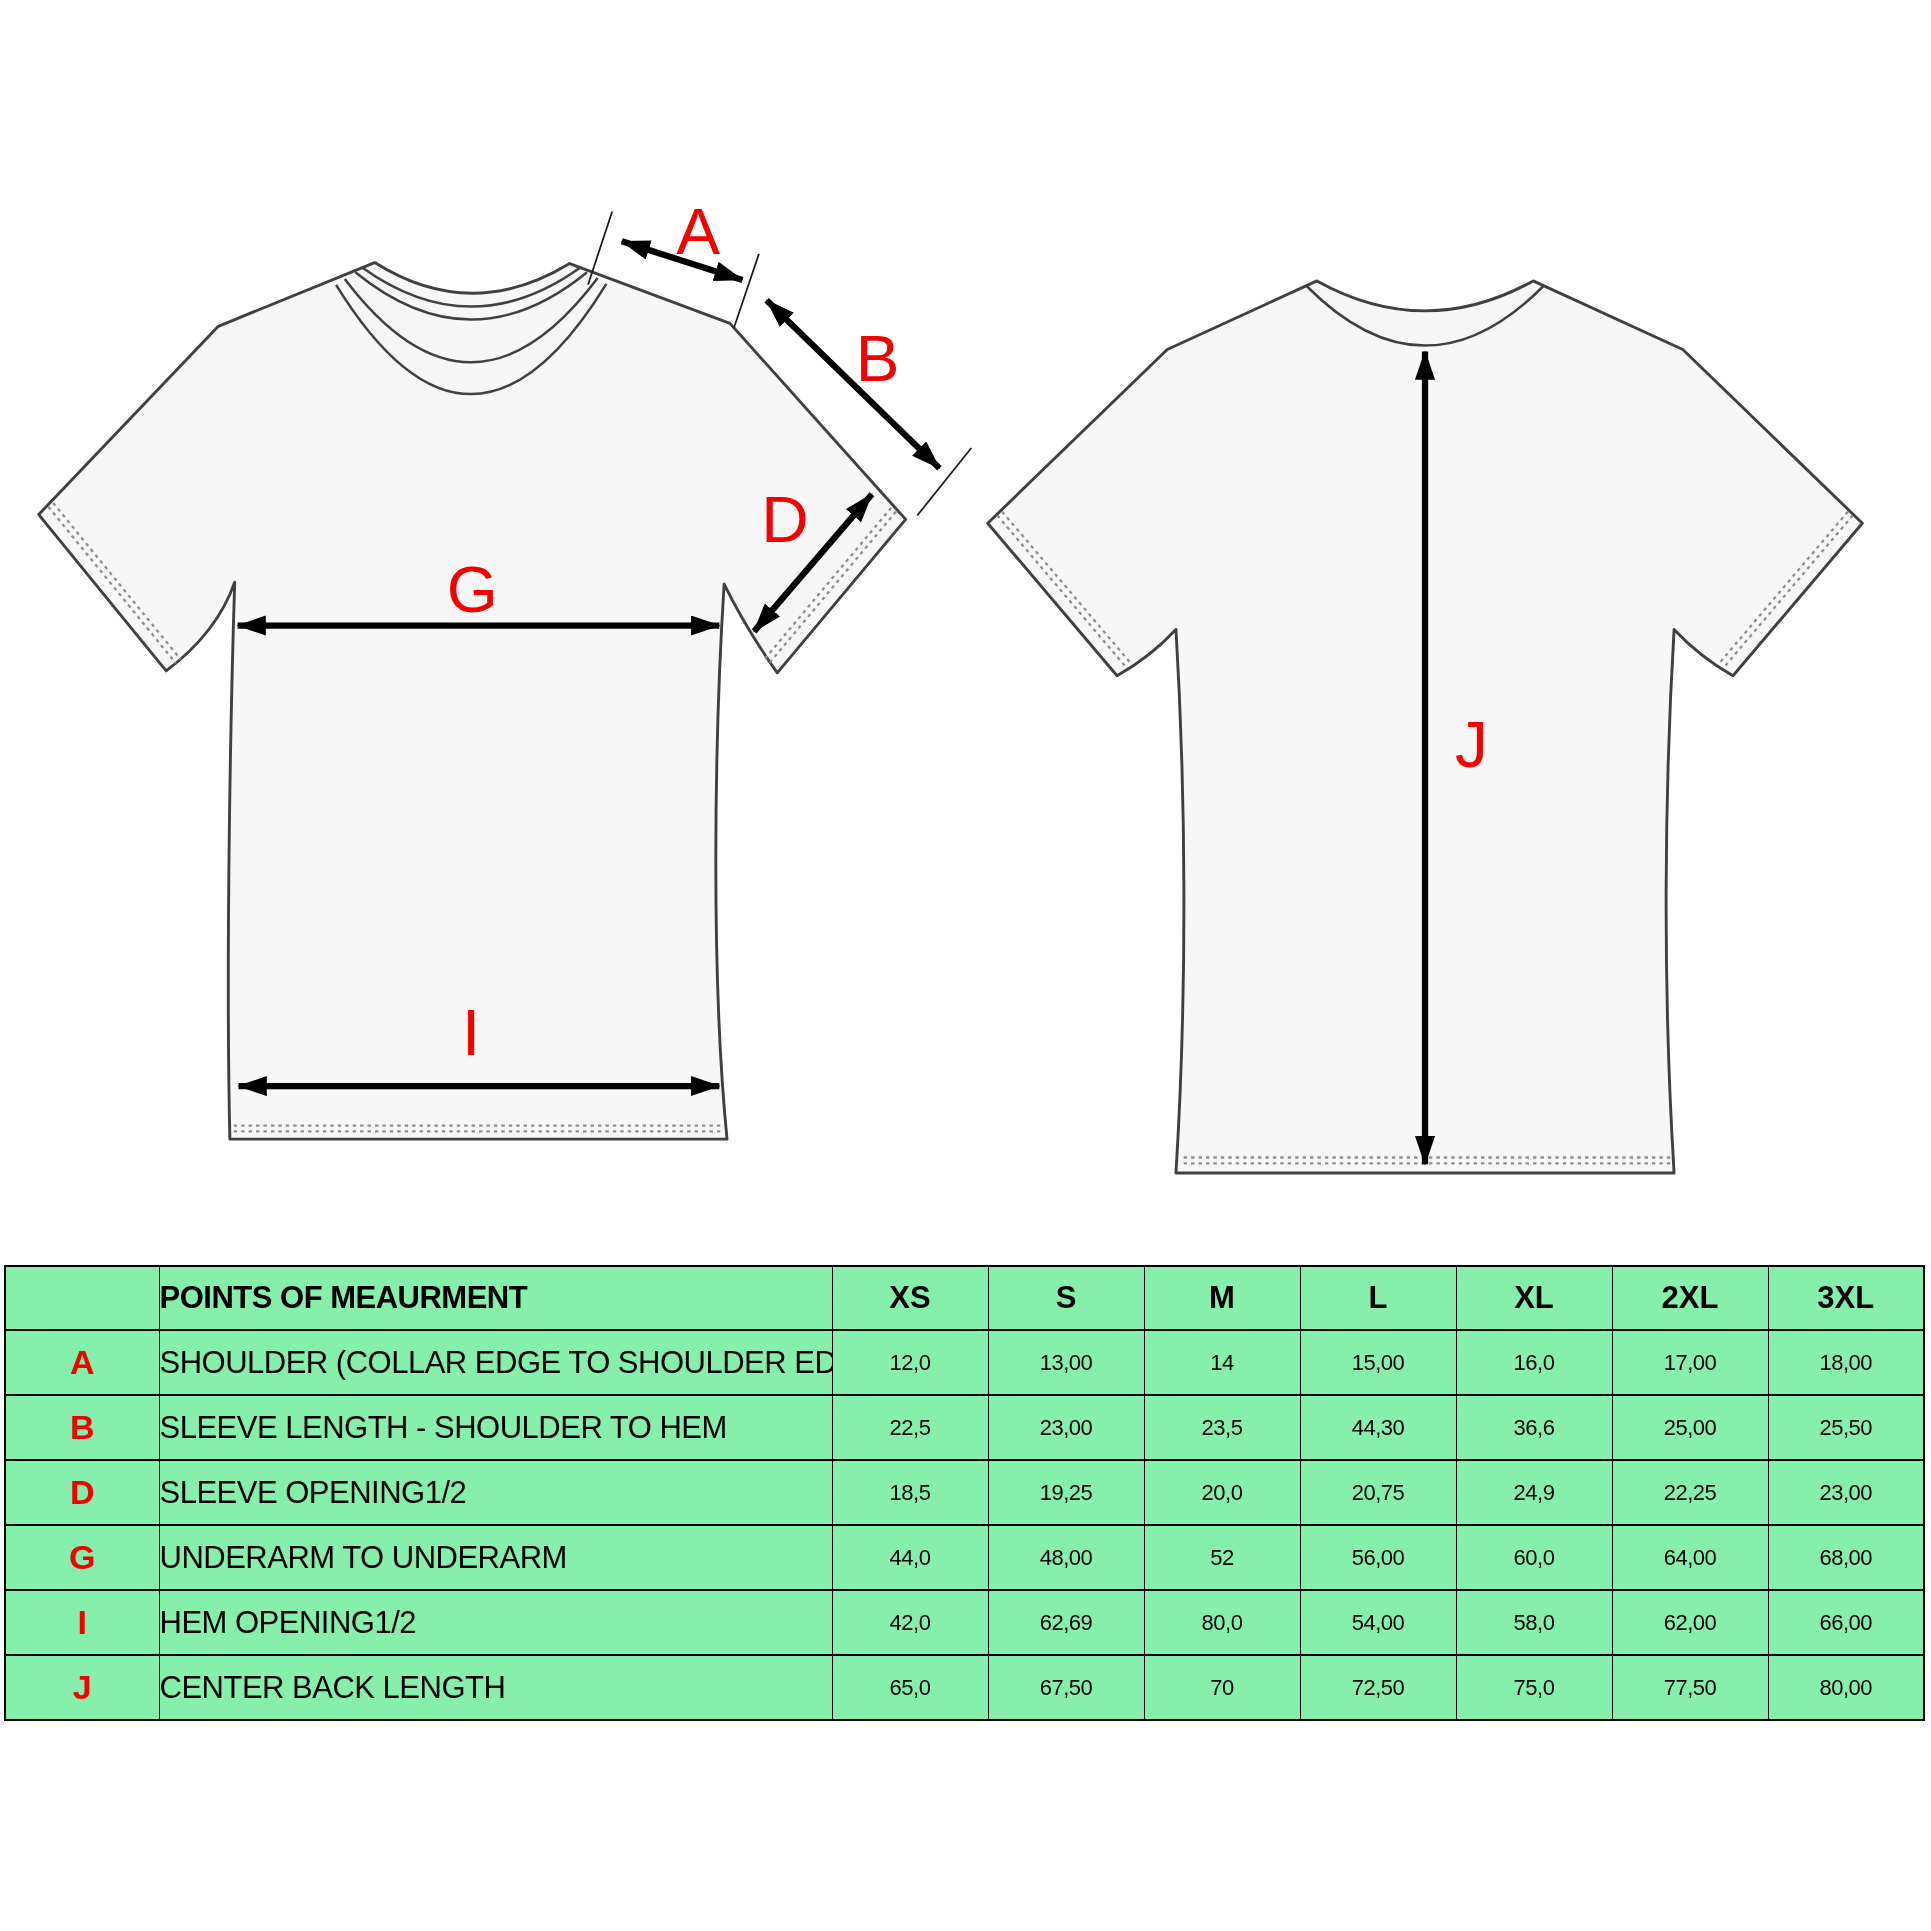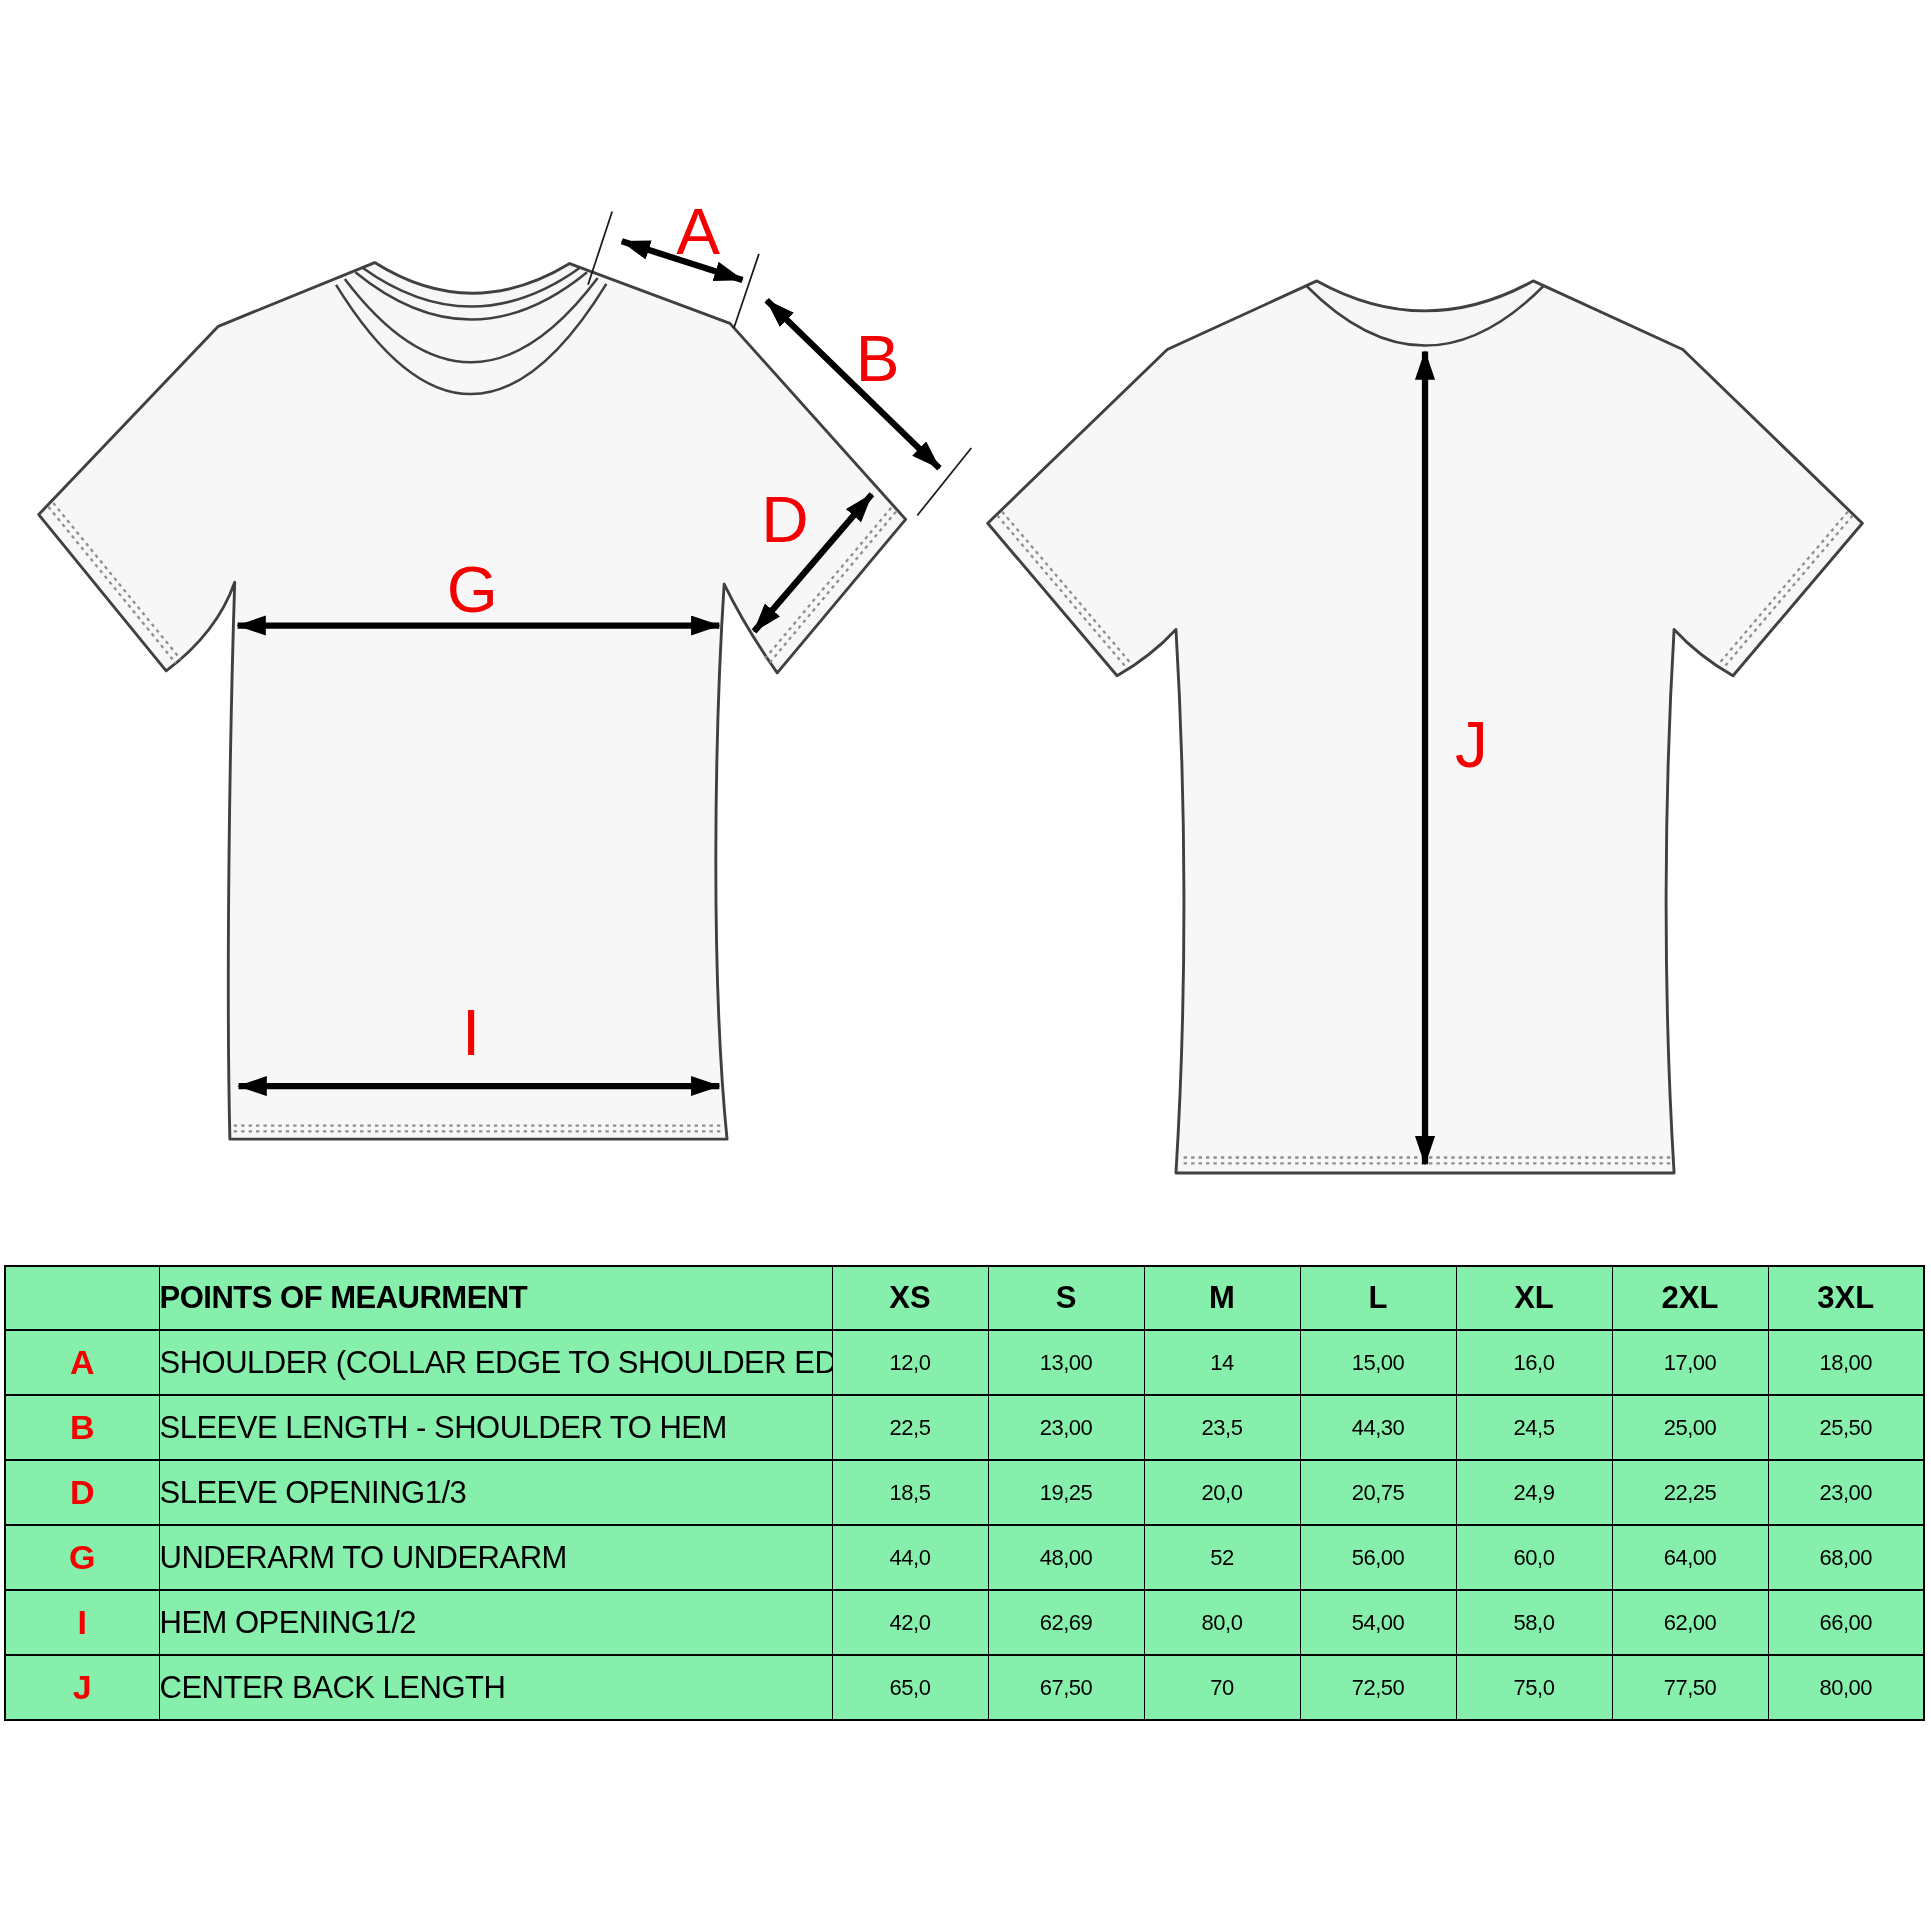--- a/index.html
+++ b/index.html
@@ -112,27 +112,27 @@
       <td class="val">17,00</td>
       <td class="val">18,00</td>
     </tr>
     <tr class="row">
       <td class="letter">B</td>
       <td class="desc">SLEEVE LENGTH - SHOULDER TO HEM</td>
       <td class="val">22,5</td>
       <td class="val">23,00</td>
       <td class="val">23,5</td>
       <td class="val">44,30</td>
-      <td class="val">24,5</td>
+      <td class="val">36,6</td>
       <td class="val">25,00</td>
       <td class="val">25,50</td>
     </tr>
     <tr class="row">
       <td class="letter">D</td>
-      <td class="desc">SLEEVE OPENING1/3</td>
+      <td class="desc">SLEEVE OPENING1/2</td>
       <td class="val">18,5</td>
       <td class="val">19,25</td>
       <td class="val">20,0</td>
       <td class="val">20,75</td>
       <td class="val">24,9</td>
       <td class="val">22,25</td>
       <td class="val">23,00</td>
     </tr>
     <tr class="row">
       <td class="letter">G</td>

